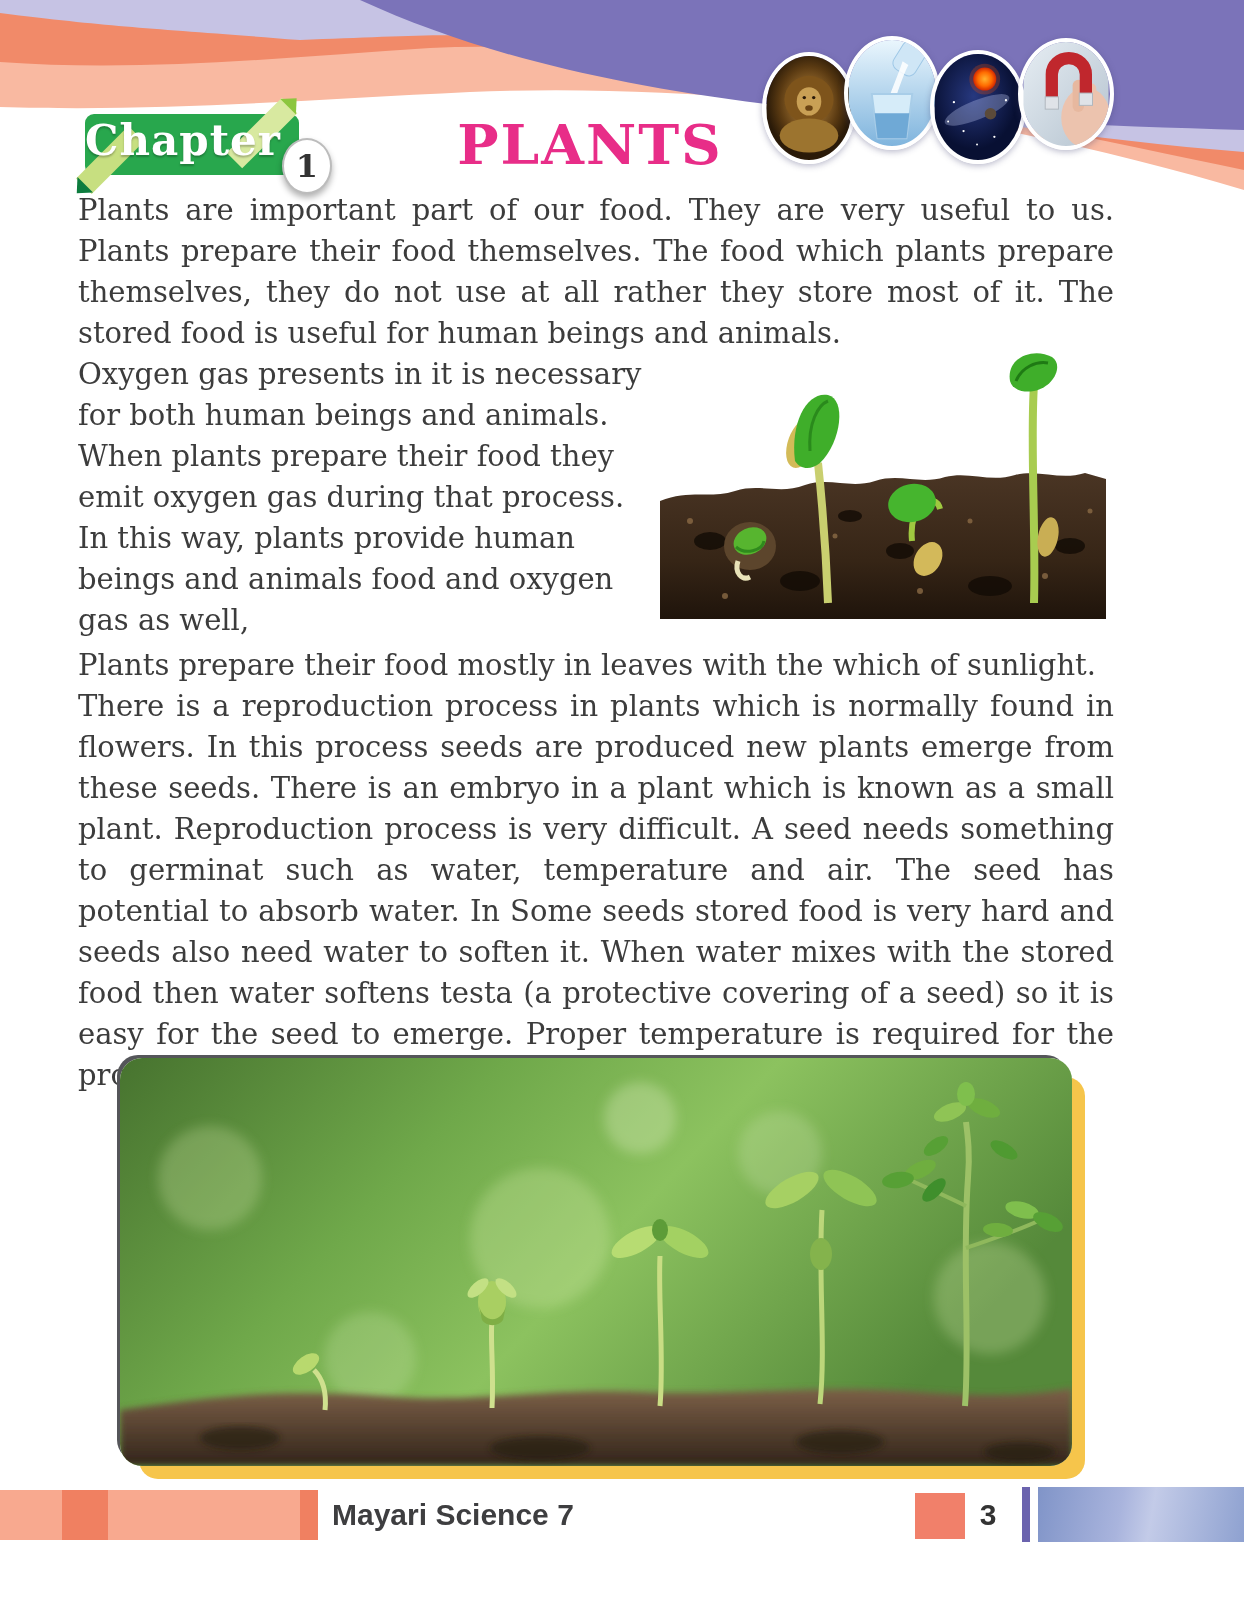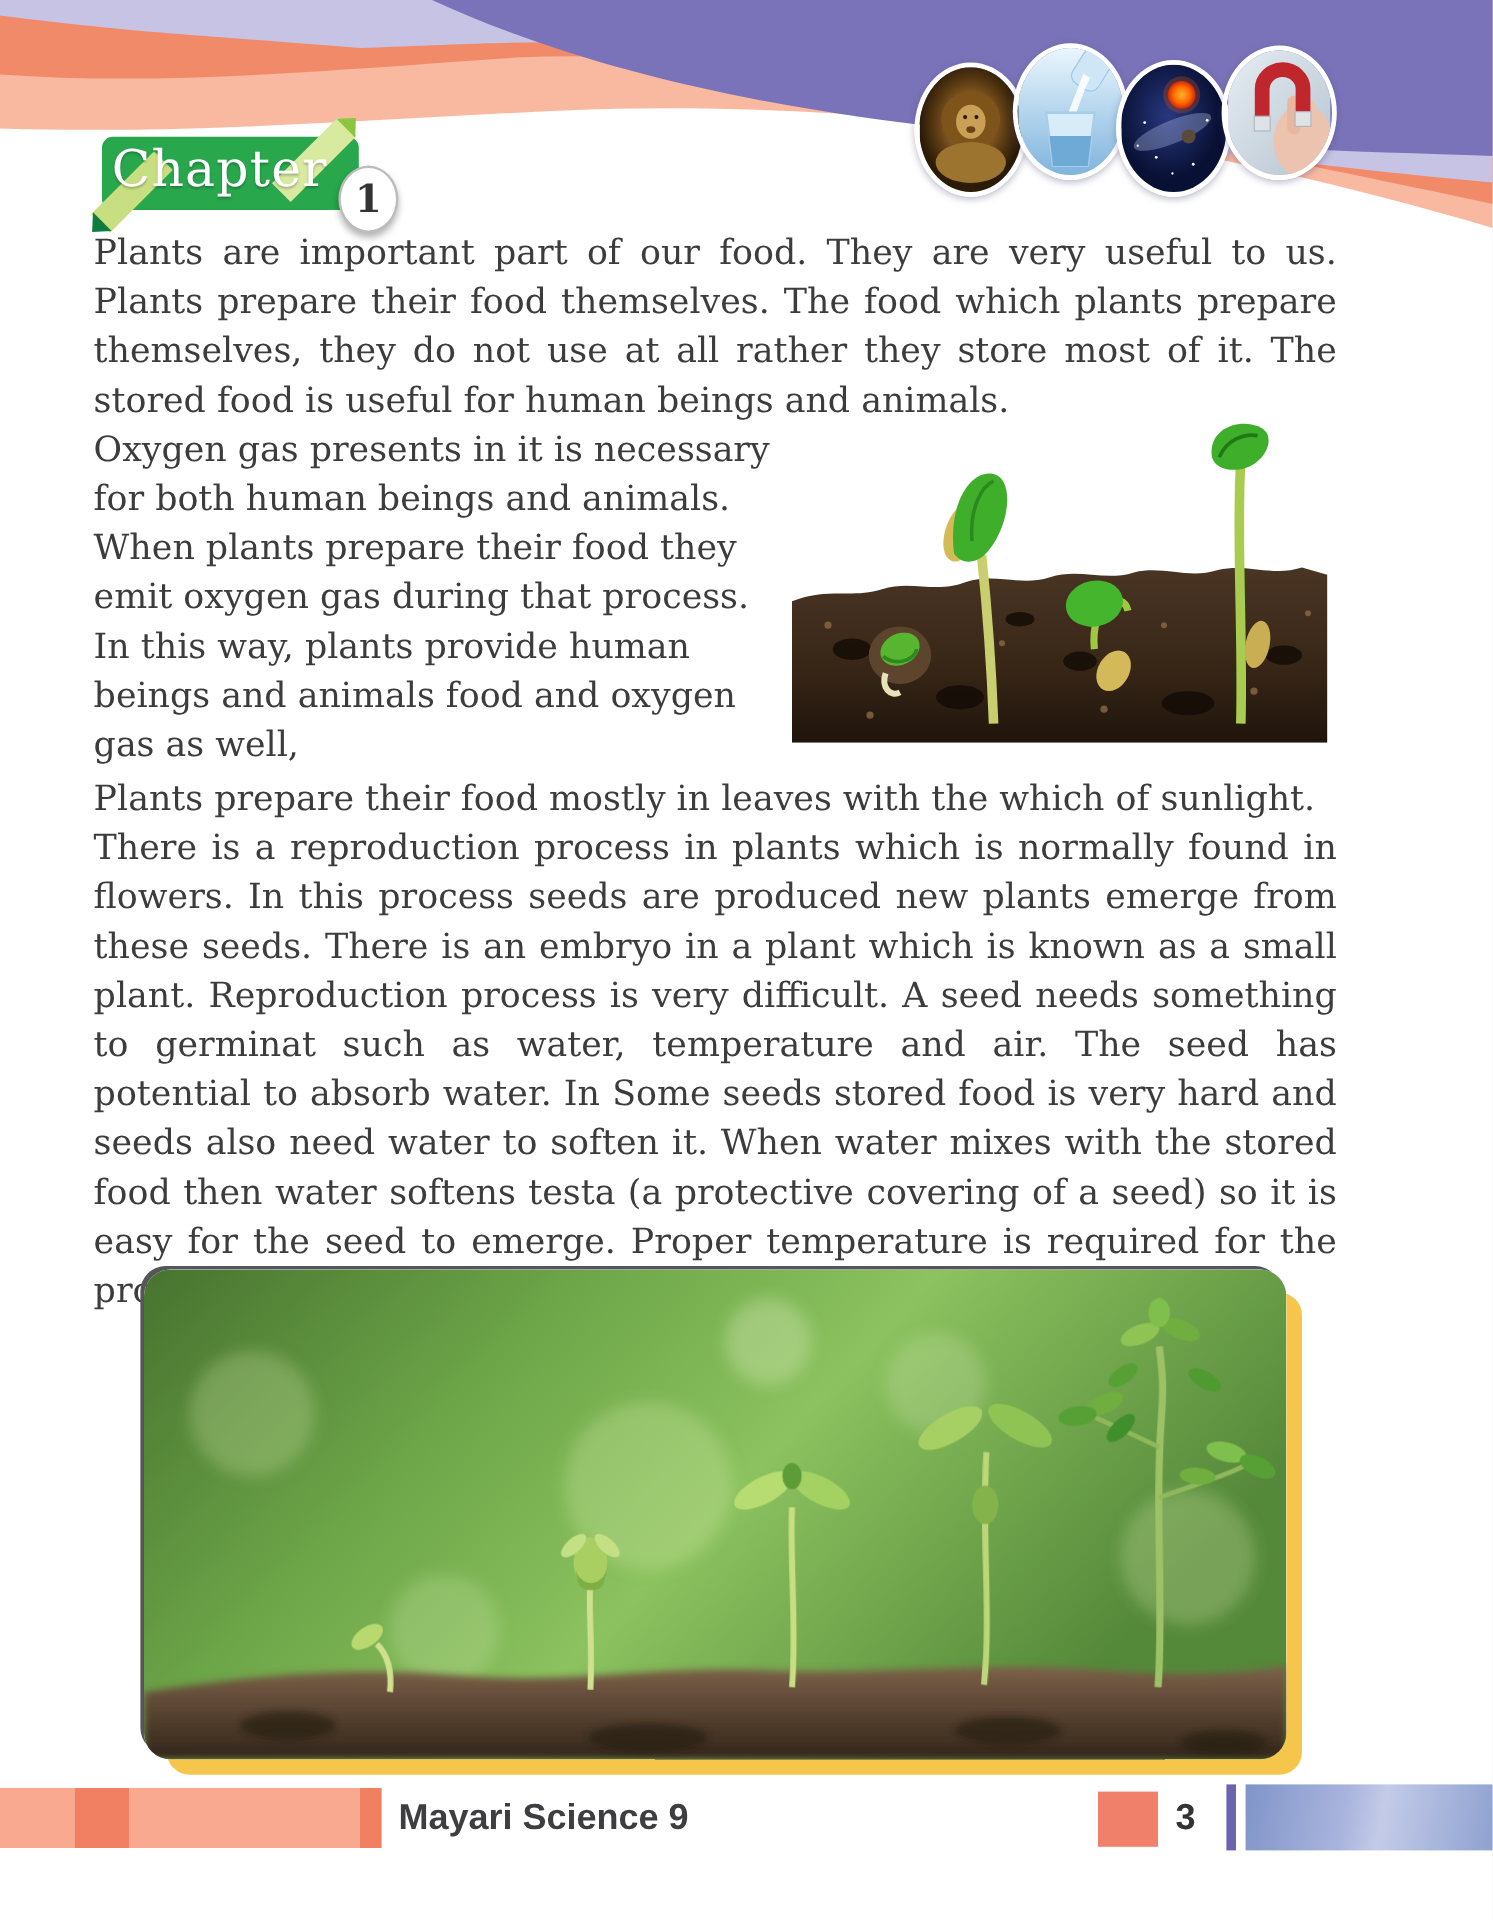--- a/index.html
+++ b/index.html
@@ -17,21 +17,21 @@
   .ribbon{position:absolute;background:#c7df80;transform:rotate(45deg);}
   .ribbon.r1{left:14px;bottom:-22px;width:22px;height:74px;}
   .ribbon.r1::after{content:"";position:absolute;left:0;bottom:-10px;width:0;height:0;
         border-left:11px solid transparent;border-right:11px solid transparent;
         border-top:12px solid #0d7c3e;}
   .ribbon.r2{right:26px;top:-20px;width:22px;height:78px;background:#d8e9a0;}
   .ribbon.r2::after{content:"";position:absolute;left:0;top:-10px;width:0;height:0;
         border-left:11px solid transparent;border-right:11px solid transparent;
         border-bottom:12px solid #8cc63f;}
   .chapter-label{position:absolute;left:0;right:18px;top:2px;text-align:center;
-        font-size:42px;font-weight:normal;color:#ffffff;letter-spacing:1px;
+        font-size:42px;font-weight:bold;color:#ffffff;letter-spacing:1px;
         text-shadow:0 2px 2px rgba(0,0,0,.25);z-index:2;}
   .chapter-num{position:absolute;left:197px;top:24px;width:46px;height:52px;background:#ffffff;
         border:2px solid #bcbcbc;border-radius:50%;z-index:3;
         box-shadow:0 4px 6px rgba(0,0,0,.3);display:flex;align-items:center;justify-content:center;}
   .chapter-num span{font-size:32px;color:#333;font-weight:bold;}
   
   .page-title{position:absolute;left:420px;top:112px;width:340px;margin:0;text-align:center;
         font-size:55px;font-weight:bold;color:#e82d88;letter-spacing:2px;font-family:"DejaVu Serif",serif;}
   
   .body-text{position:absolute;left:78px;top:190px;width:1036px;color:#3c3c3c;
@@ -157,20 +157,21 @@
 
   <div class="chapter-badge">
     <span class="ribbon r1"></span>
     <span class="ribbon r2"></span>
     <span class="chapter-label">Chapter</span>
     <div class="chapter-num">
       <span>1</span>
     </div>
   </div>
 
+  <h1 class="page-title">PLANTS</h1>
 
   <div class="body-text">
     <p class="just">Plants are important part of our food. They are very useful to us. Plants prepare their food themselves. The food which plants prepare themselves, they do not use at all rather they store most of it. The stored food is useful for human beings and animals.</p>
     <div class="wrap-row">
       <p class="narrow">Oxygen gas presents in it is necessary for both human beings and animals. When plants prepare their food they emit oxygen gas during that process. In this way, plants provide human beings and animals food and oxygen gas as well,</p>
       <div class="inline-photo">
         <svg viewBox="0 0 464 268" preserveAspectRatio="none">
           <defs>
               <linearGradient id="soil1" x1="0" y1="0" x2="0" y2="1">
             <stop offset="0%" stop-color="#4a3524"></stop>
@@ -300,19 +301,19 @@
       </g>
     </svg>
   </div>
 
   <div class="footer-left-bar">
     <div class="s1"></div>
     <div class="s2"></div>
     <div class="s3"></div>
     <div class="s4"></div>
   </div>
-  <div class="book-title">Mayari Science 9</div>
+  <div class="book-title">Mayari Science 7</div>
   <div class="footer-square"></div>
   <div class="page-number">3</div>
   <div class="footer-purple-stripe"></div>
   <div class="footer-blue-bar"></div>
 
 </div>
 
 </body></html>

